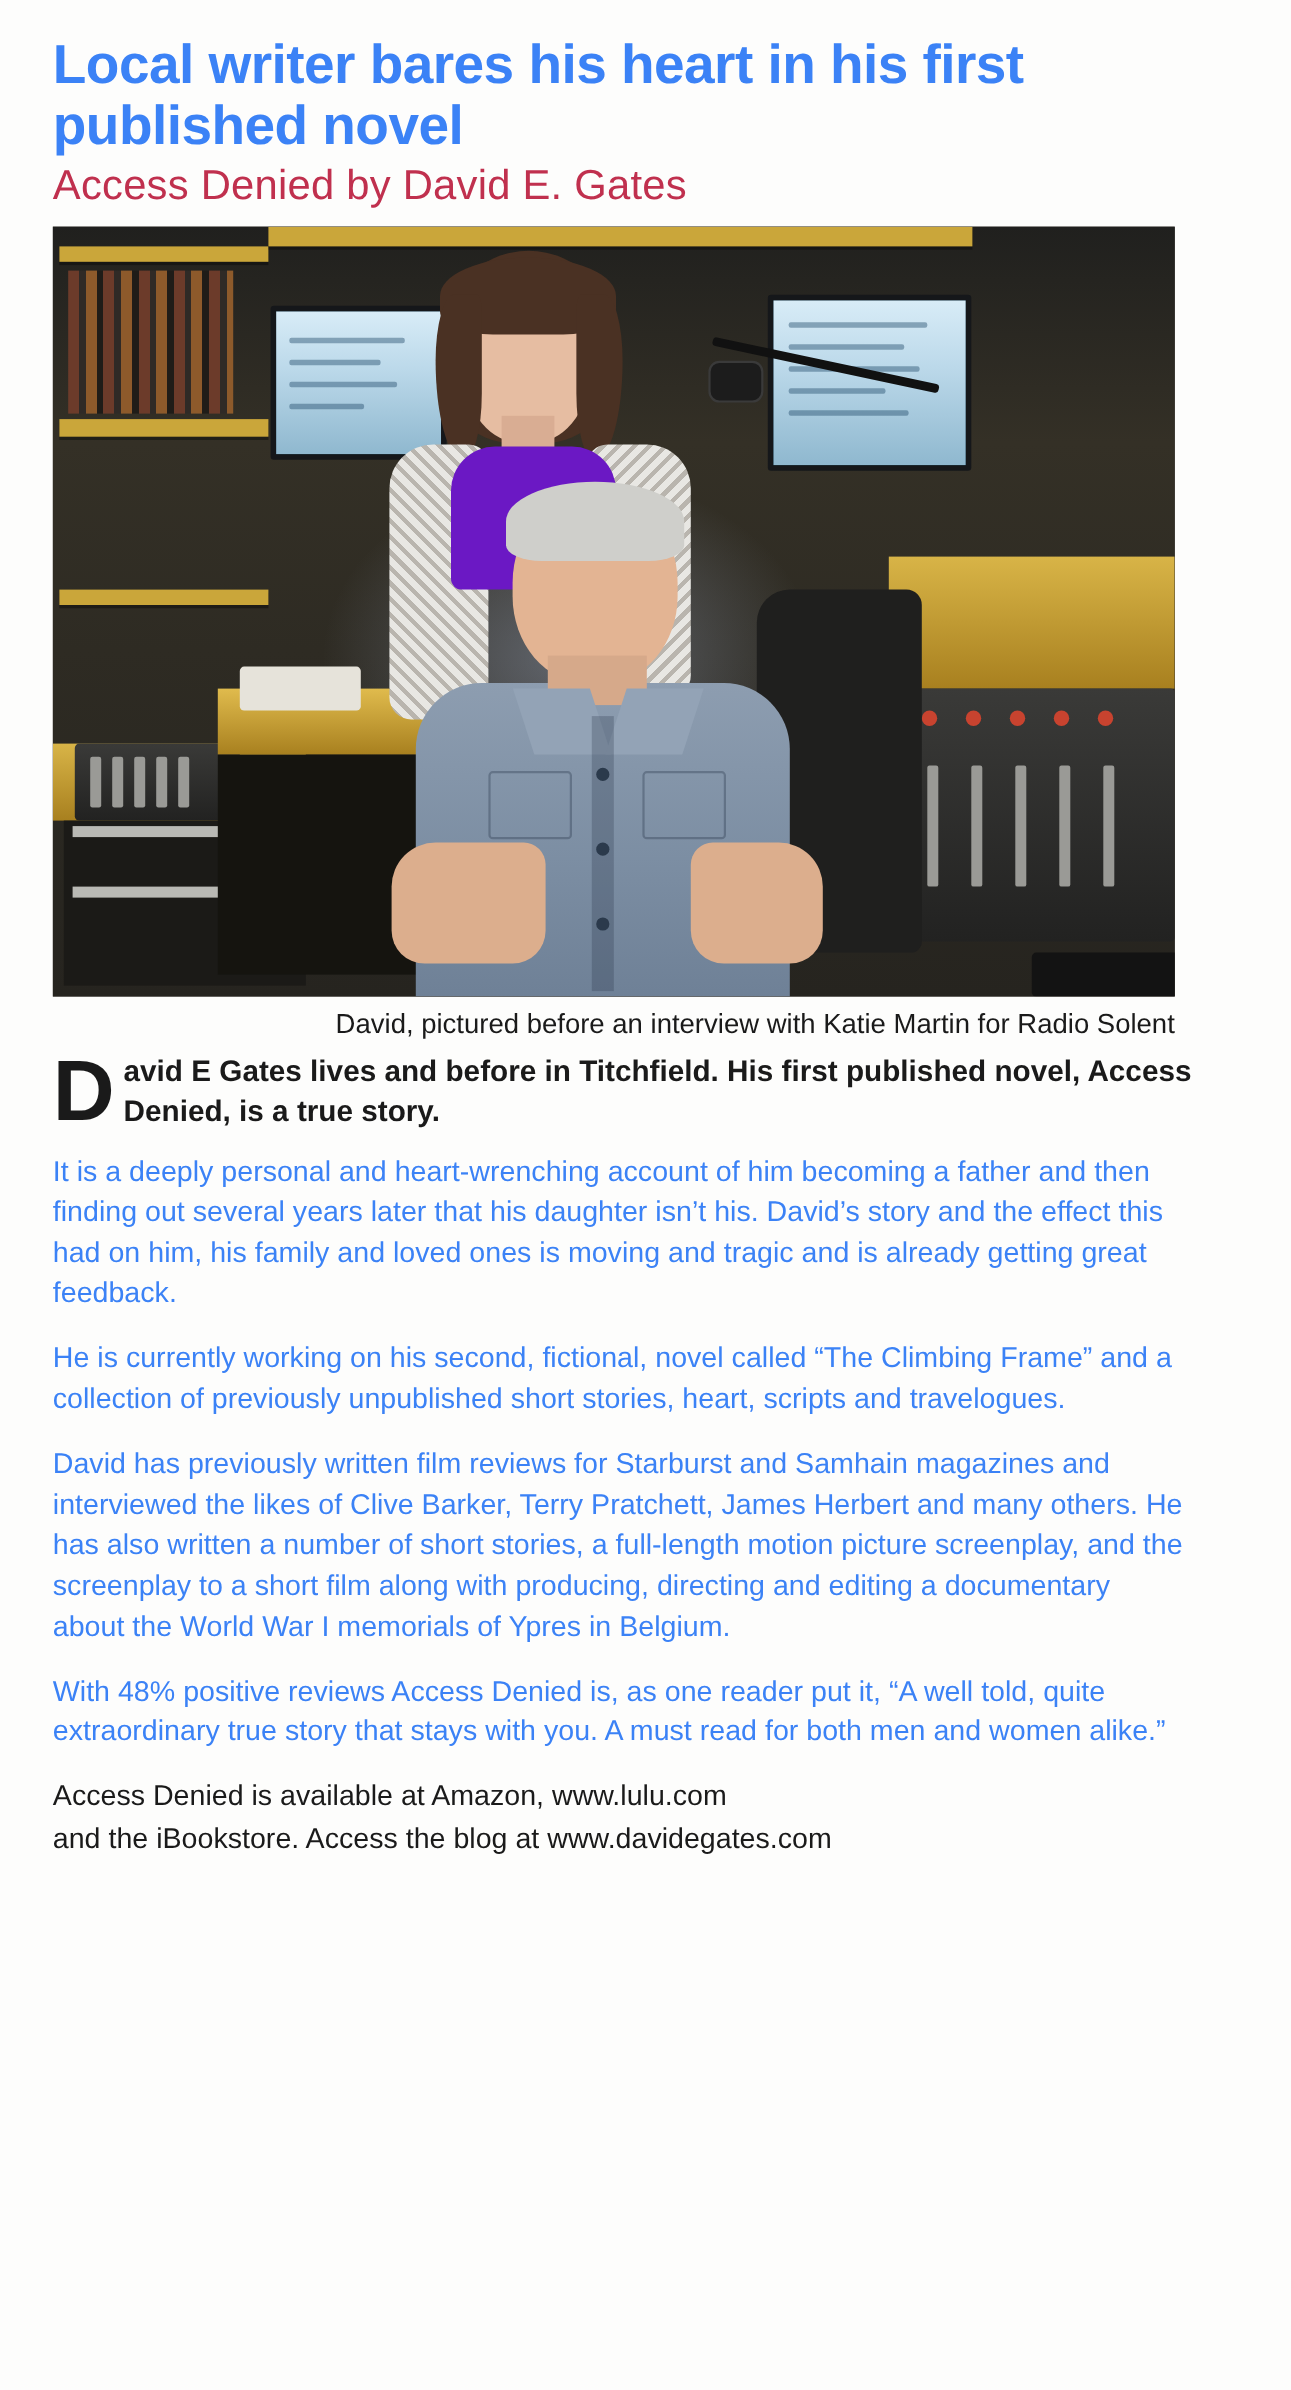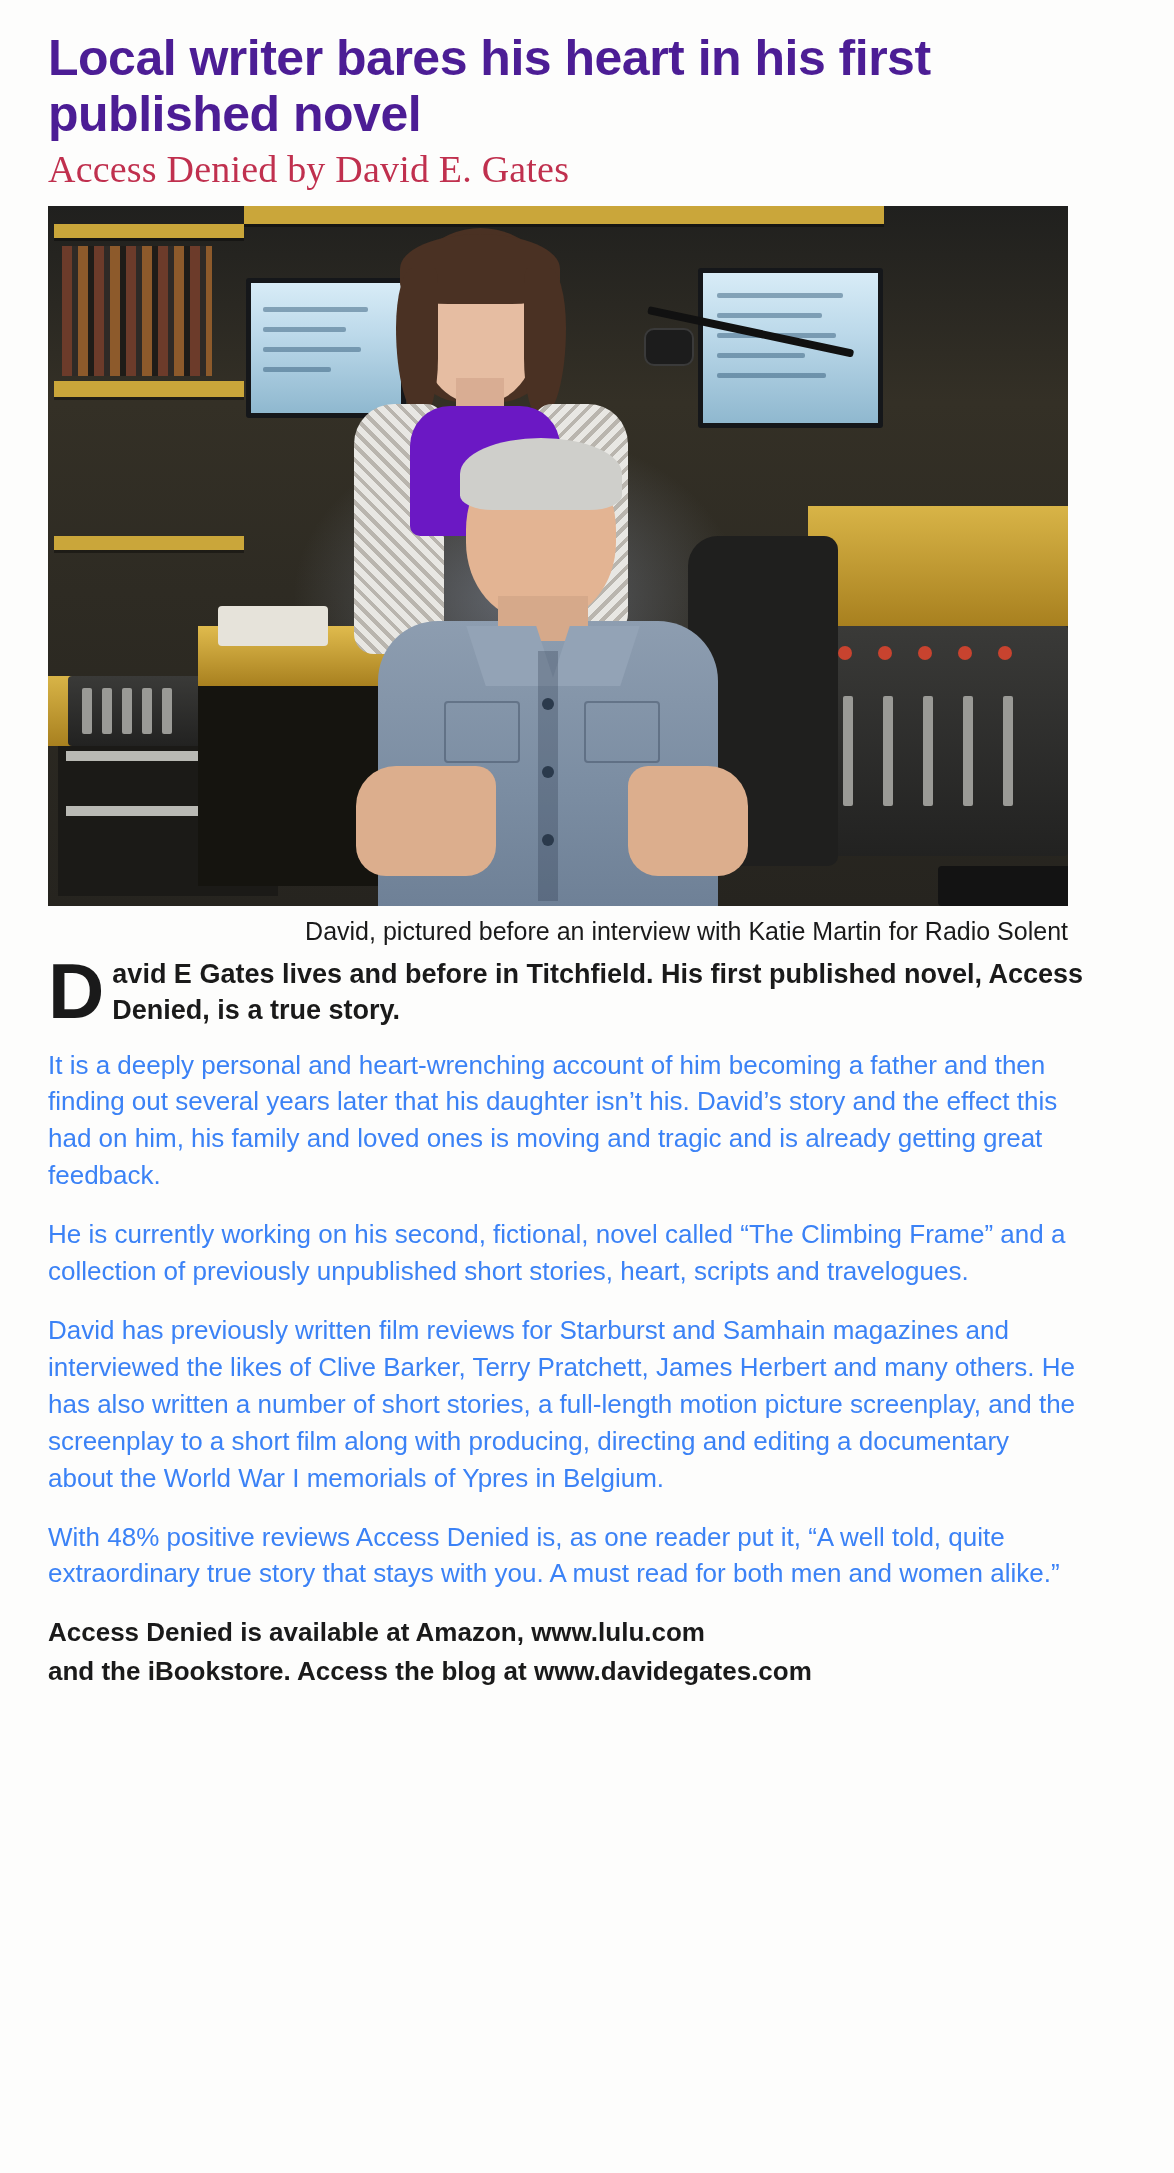--- a/index.html
+++ b/index.html
@@ -23,33 +23,32 @@
   .article {
     position: absolute;
     left: 48px;
     top: 30px;
     width: 1068px;
   }
   .headline {
     font-size: 50px;
     line-height: 1.12;
     font-weight: bold;
-    color: #4c1d95;
+    color: #3b82f6;
     letter-spacing: -0.5px;
     margin: 0 0 6px 0;
     max-width: 1000px;
   }
   .subhead {
     font-size: 38px;
     line-height: 1.15;
     color: #c0304e;
     font-weight: normal;
     letter-spacing: 0.2px;
     margin: 0 0 14px 0;
-    font-family: Liberation Serif, serif;
   }
   .photo-wrap {
     position: relative;
     width: 1020px;
     height: 700px;
     margin-left: 0px;
     overflow: hidden;
     background: #2a2722;
   }
   .photo {
@@ -294,21 +293,21 @@
   }
   p.body {
     font-size: 26px;
     line-height: 1.42;
     margin: 0 0 22px 0;
     color: #3b82f6;
     max-width: 1030px;
   }
   .footer-block {
     font-size: 26px;
-    font-weight: bold;
+    font-weight: normal;
     line-height: 1.42;
     margin-top: 0;
   }
   .footer-block div { margin-bottom: 2px; }
 </style>
 </head>
 <body>
 
 <div class="page">
   <div class="article">

